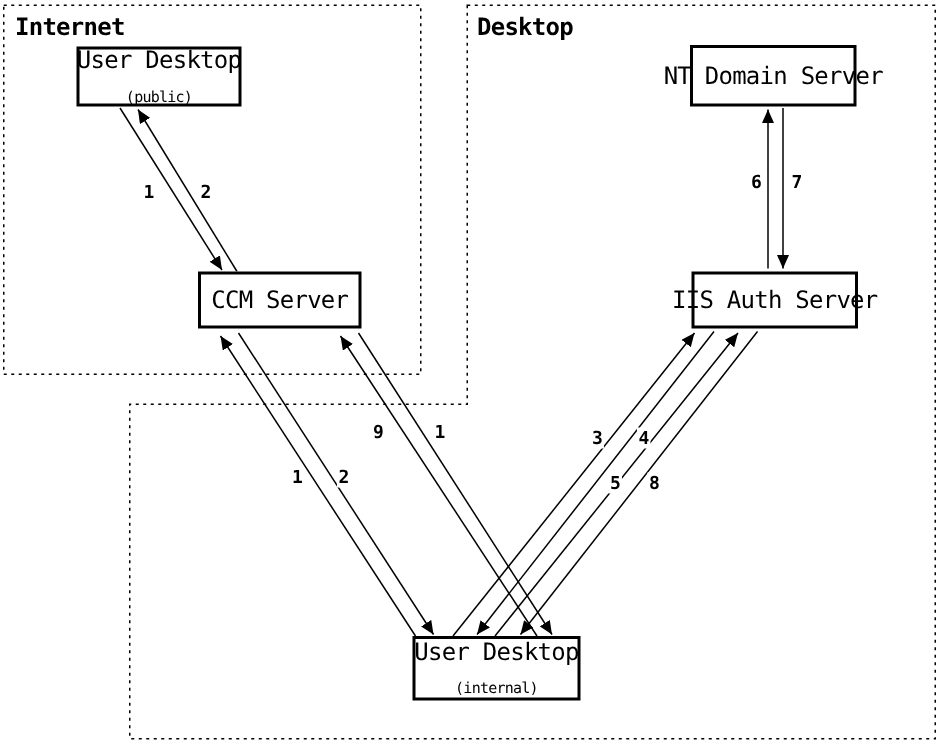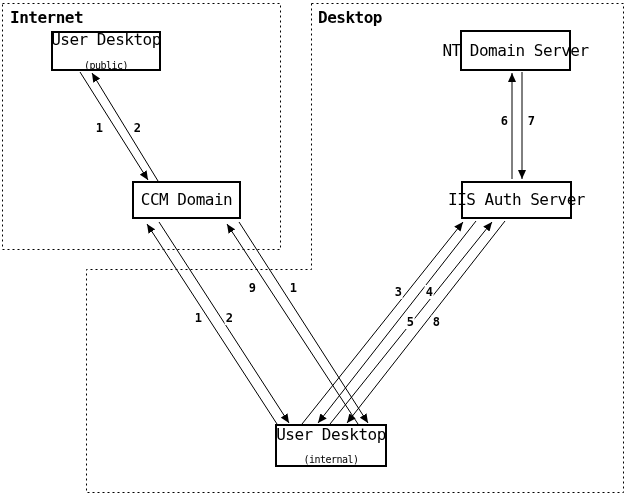--- a/index.html
+++ b/index.html
@@ -56,21 +56,21 @@
 
   <div class="zlabel" style="left:10px;top:8px">Internet</div>
   <div class="zlabel" style="left:318px;top:8px">Desktop</div>
 
   <div class="node" style="left:51px;top:31px;width:110px;height:40px">
     <div class="t">User Desktop</div>
     <div class="s">(public)</div>
   </div>
 
   <div class="node" style="left:132px;top:181px;width:109px;height:38px">
-    <div class="t">CCM Domain</div>
+    <div class="t">CCM Server</div>
   </div>
 
   <div class="node" style="left:461px;top:181px;width:111px;height:38px">
     <div class="t">IIS Auth Server</div>
   </div>
 
   <div class="node" style="left:460px;top:30px;width:111px;height:41px">
     <div class="t">NT Domain Server</div>
   </div>
 

